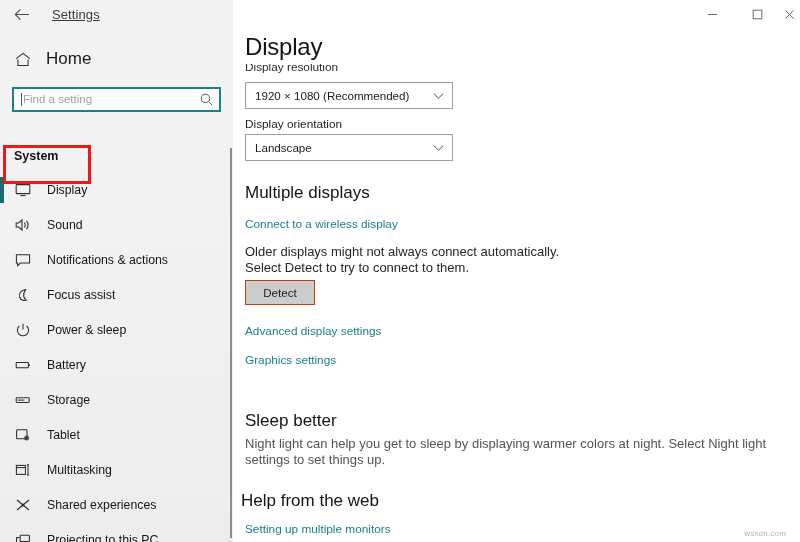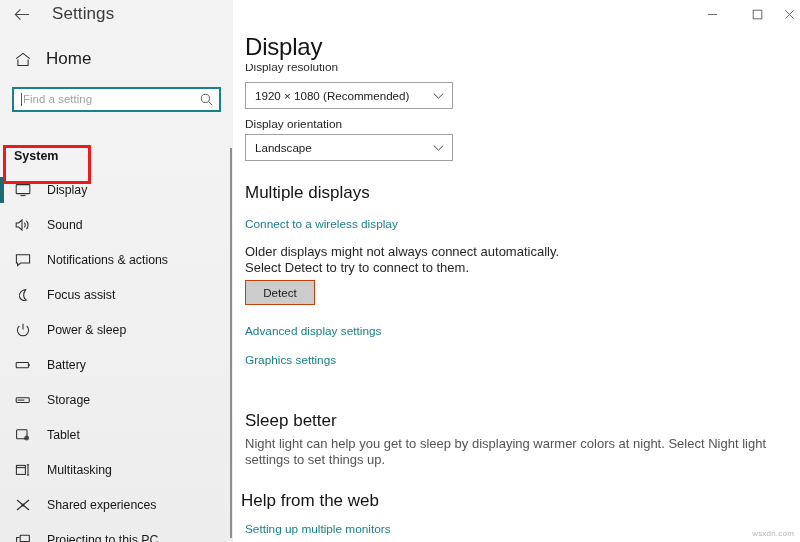--- a/index.html
+++ b/index.html
@@ -44,23 +44,24 @@
     height: 20px;
     display: flex;
     align-items: center;
     justify-content: center;
     color: #4a4a4a;
     cursor: pointer;
   }
   .back-arrow svg { display: block; }
 
   .app-title {
-    font-size: 17px;
+    font-size: 13px;
     color: #3b3b3b;
     letter-spacing: 0.1px;
+    text-decoration: underline;
   }
 
   .home-row {
     display: flex;
     align-items: center;
     gap: 15px;
     height: 30px;
     margin-top: 16px;
     padding-left: 14px;
     cursor: pointer;
@@ -274,21 +275,21 @@
     border: 1px solid #c2410c;
     font-family: "Liberation Sans", sans-serif;
     font-size: 11.6px;
     color: #1a1a1a;
     cursor: pointer;
     padding: 0 14px;
   }
 
   .watermark {
     position: absolute;
-    right: 6px;
+    right: 14px;
     bottom: 4px;
     font-size: 8px;
     color: #b4b4b4;
     letter-spacing: 0.2px;
   }
 
   
   .abs { position: absolute; }
 </style>
 </head>

